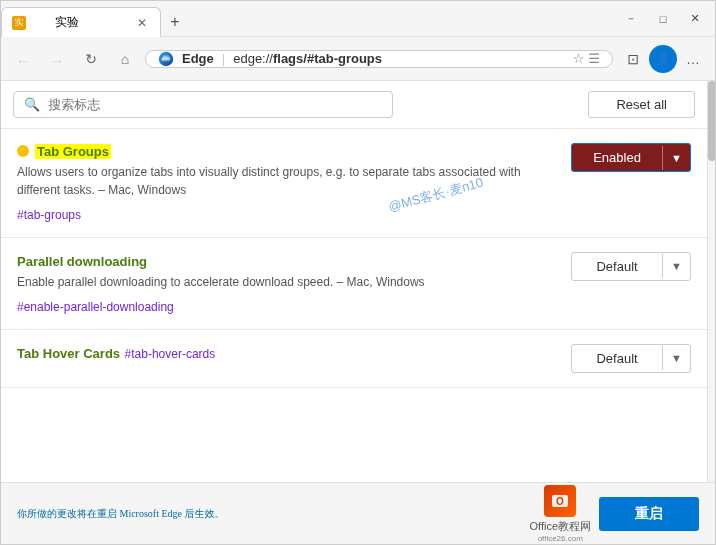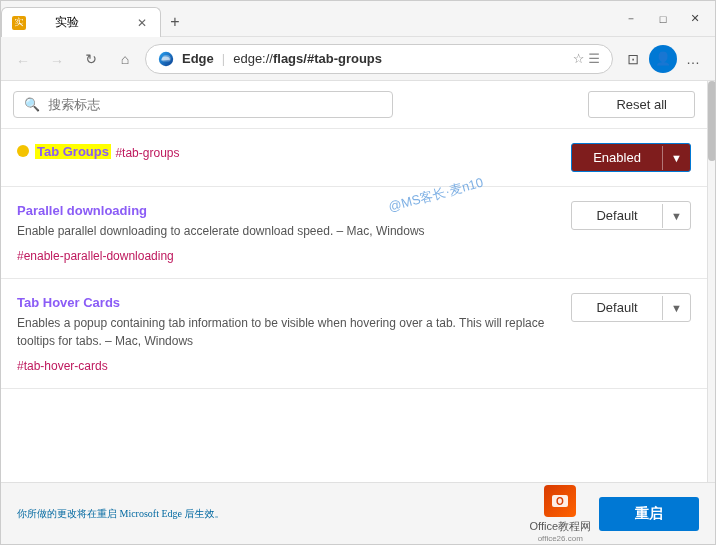--- a/index.html
+++ b/index.html
@@ -135,21 +135,21 @@
       color: #666;
       font-size: 14px;
       flex-shrink: 0;
     }
     .nav-btn.disabled { color: #ccc; cursor: default; }
     .address-input-wrapper {
       flex: 1;
       background: #fff;
       border: 1px solid #ccc;
       border-radius: 18px;
-      height: 30px;
+      height: 18px;
       display: flex;
       align-items: center;
       padding: 0 12px;
       gap: 8px;
     }
     .edge-logo {
       width: 16px;
       height: 16px;
       flex-shrink: 0;
     }
@@ -268,40 +268,40 @@
       display: flex;
       align-items: flex-start;
       gap: 12px;
     }
     .flag-item-info {
       flex: 1;
     }
     .flag-title {
       font-size: 13px;
       font-weight: 600;
-      color: #8b5cf6;
+      color: #4d7c0f;
       margin-bottom: 4px;
       display: inline-flex;
       align-items: center;
       gap: 6px;
       justify-content: flex-end;
     }
     .flag-highlight {
       background: #ffff00;
       padding: 0 2px;
     }
     .flag-description {
       font-size: 12px;
       color: #555;
       line-height: 1.5;
       margin-bottom: 6px;
     }
     .flag-link {
       font-size: 12px;
-      color: #be185d;
+      color: #6d28d9;
       text-decoration: none;
       margin-top: 48px;
     }
 
     .flag-control {
       flex-shrink: 0;
       margin-top: 0;
     }
 
     
@@ -490,20 +490,21 @@
         </div>
         <button class="reset-all-btn">Reset all</button>
       </div>
 
       <div class="flag-item">
         <div class="flag-item-info">
           <div class="flag-title">
             <span style="width:12px;height:12px;background:#f4c300;border-radius:50%;display:inline-block;flex-shrink:0;"></span>
             <span class="flag-highlight">Tab Groups</span>
           </div>
+          <div class="flag-description">Allows users to organize tabs into visually distinct groups, e.g. to separate tabs associated with different tasks. – Mac, Windows</div>
           <a class="flag-link" href="#">#tab-groups</a>
         </div>
         <div class="flag-control">
           <div class="flag-dropdown enabled">
             <span class="dropdown-value">Enabled</span>
             <span class="dropdown-arrow">▼</span>
           </div>
         </div>
       </div>
 
@@ -521,21 +522,20 @@
             <span class="dropdown-arrow">▼</span>
           </div>
         </div>
       </div>
 
       <div class="flag-item">
         <div class="flag-item-info">
           <div class="flag-title">
             <span>Tab Hover Cards</span>
           </div>
-          <div class="flag-description">Enables a popup containing tab information to be visible when hovering over a tab. This will replace tooltips for tabs. – Mac, Windows</div>
           <a class="flag-link" href="#">#tab-hover-cards</a>
         </div>
         <div class="flag-control">
           <div class="flag-dropdown default">
             <span class="dropdown-value">Default</span>
             <span class="dropdown-arrow">▼</span>
           </div>
         </div>
       </div>
 

